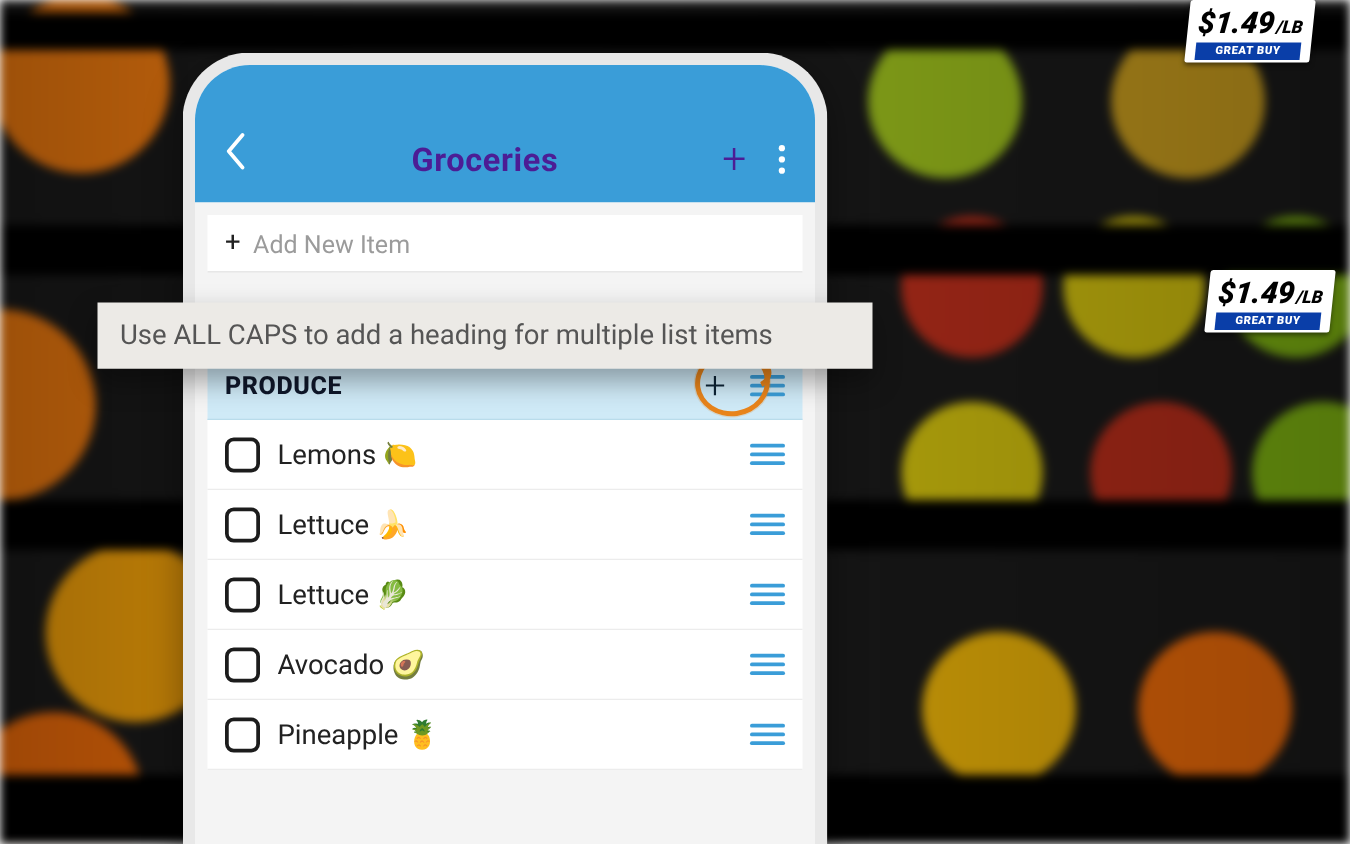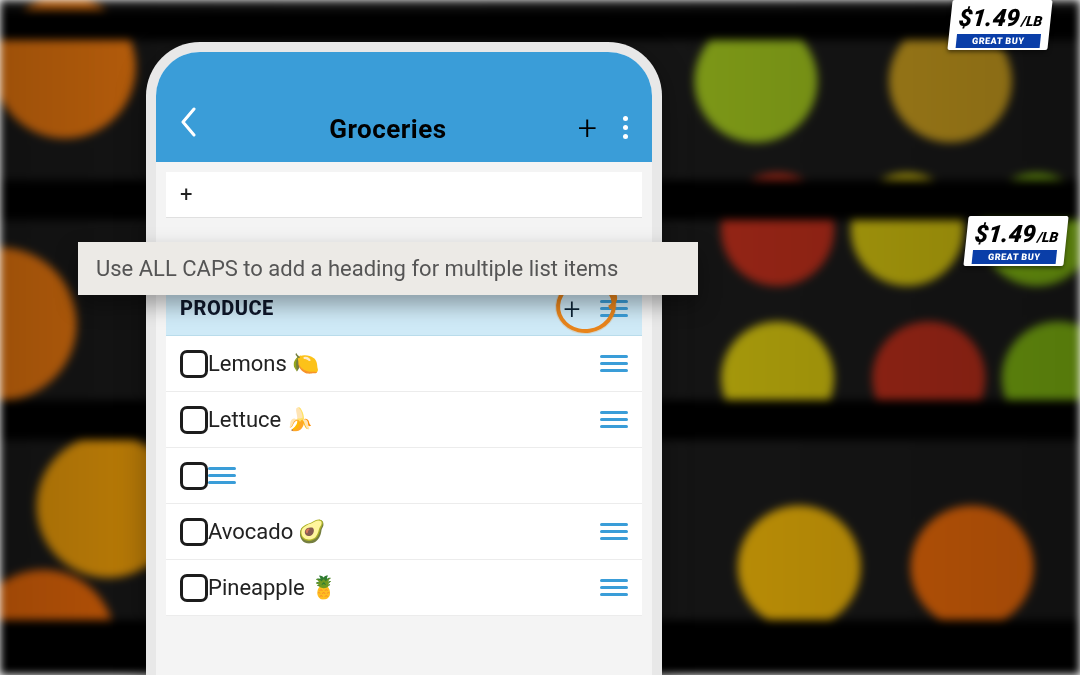--- a/index.html
+++ b/index.html
@@ -56,21 +56,21 @@
     left:146px; top:42px;
     width:516px; height:660px;
     background:#fff;
     border:10px solid #e8e8e8;
     border-bottom:none;
     border-radius:54px 54px 0 0;
     overflow:hidden;
     box-shadow:0 8px 30px rgba(0,0,0,.35);
   }
   .phone .header{
-    background:#3a9dd8; color:#000000;
+    background:#3a9dd8; color:#4c1d95;
     height:110px;
     display:flex; align-items:flex-end; justify-content:space-between;
     padding:0 24px 18px;
   }
   .phone .header .back{ font-size:30px; font-weight:300; }
   .phone .header .title{ font-size:26px; font-weight:700; letter-spacing:.5px; }
   .phone .header .right{ display:flex; align-items:center; gap:26px; }
   .phone .header .plus{ font-size:34px; font-weight:300; line-height:1; }
   .phone .header .dots{ display:flex; flex-direction:column; gap:4px; }
   .phone .header .dots span{ display:block; width:5px; height:5px; background:#fff; border-radius:50%; }
@@ -95,21 +95,21 @@
     margin-right:8px; position:relative; z-index:2;
   }
   .drag{
     display:flex; flex-direction:column; gap:4px; width:28px;
   }
   .drag span{ display:block; height:3px; background:#3a9dd8; border-radius:2px; }
   .section-head .drag span{ background:#3a9dd8; }
 
   .item-row{
     background:#fff; height:56px; display:flex; align-items:center;
-    padding:0 14px; border-bottom:1px solid #ececec;
+    padding:0 14px; gap:14px; border-bottom:1px solid #ececec;
   }
   .checkbox{
     width:28px; height:28px; border:3px solid #1c1c1c; border-radius:7px; flex-shrink:0;
   }
   .item-label{ font-size:22px; color:#222; flex:1; }
   .item-row .drag span{ background:#3a9dd8; }
 
   
   .tooltip{
     position:absolute; left:78px; top:242px; width:620px;
@@ -164,20 +164,21 @@
           <span></span>
           <span></span>
           <span></span>
         </div>
     </div>
   </div>
 
   <div class="content">
     <div class="add-row">
       <span class="plusmark">+</span>
+      <span>Add New Item</span>
     </div>
 
     <div class="section-head">
       <span class="label">PRODUCE</span>
       <span class="head-plus">+</span>
       <span class="drag">
           <span></span>
           <span></span>
           <span></span>
         </span>
@@ -197,20 +198,21 @@
       <span class="checkbox"></span>
       <span class="item-label">Lettuce 🍌</span>
       <span class="drag">
           <span></span>
           <span></span>
           <span></span>
         </span>
     </div>
     <div class="item-row">
       <span class="checkbox"></span>
+      <span class="item-label">Lettuce 🥬</span>
       <span class="drag">
           <span></span>
           <span></span>
           <span></span>
         </span>
     </div>
     <div class="item-row">
       <span class="checkbox"></span>
       <span class="item-label">Avocado 🥑</span>
       <span class="drag">

